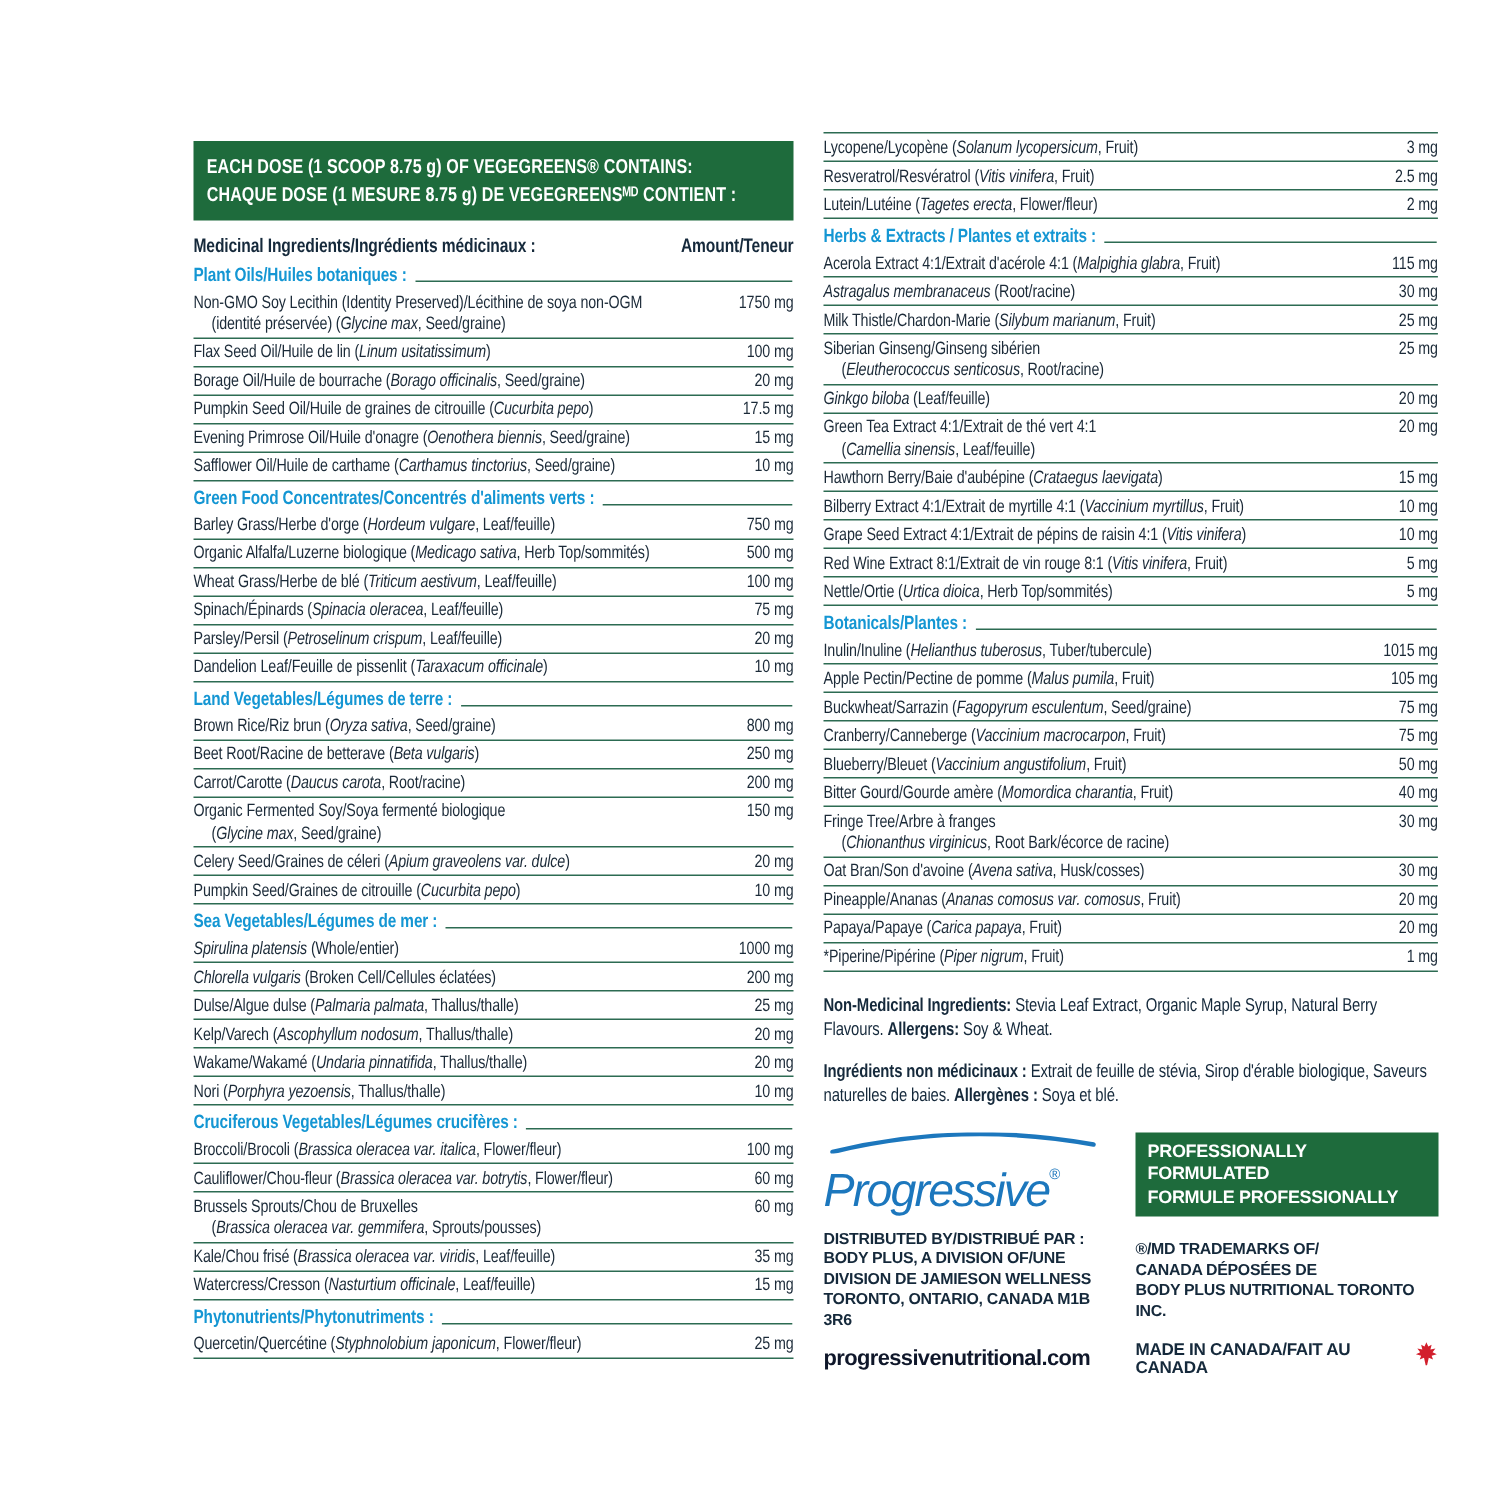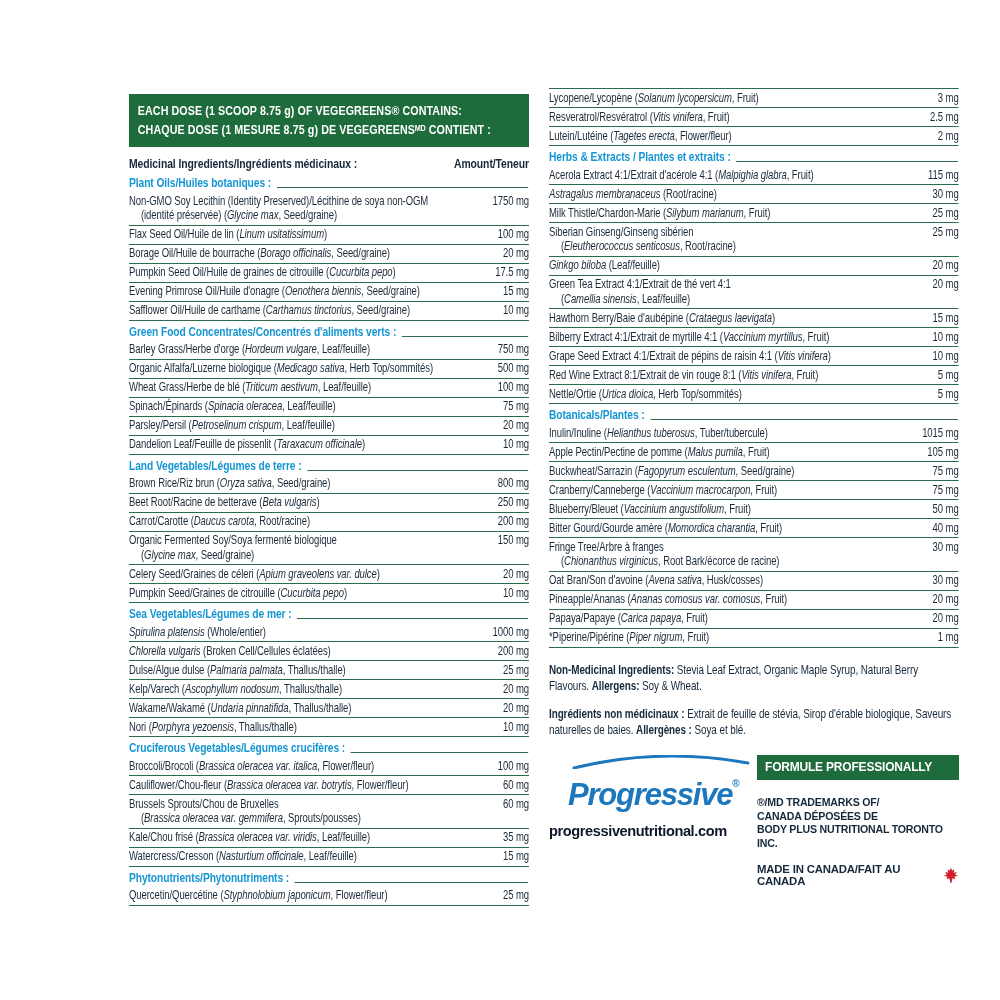--- a/index.html
+++ b/index.html
@@ -35,34 +35,34 @@
   .it { font-style:italic; }
   .bd { font-weight:bold; }
 
   .nm { font-size:12.4px; line-height:16.5px; color:#15293B; margin-top:11px;
         letter-spacing:-.1px; }
   .nm:first-of-type { margin-top:14px; }
 
   .footer { display:flex; margin-top:16px; gap:12px; }
   .f-left { width:196px; }
   .f-right { width:202px; }
-  .logo { position:relative; color:#1C77BD; font-weight:bold; font-style:italic;
-          font-size:31px; letter-spacing:-1.2px; line-height:34px; padding-top:12px;margin-left:19px; }
+  .logo { position:relative; color:#1C77BD; font-weight:normal; font-style:italic;
+          font-size:31px; letter-spacing:-1.2px; line-height:34px; padding-top:12px; }
   .logo svg { position:absolute; top:0; left:2px; }
   .logo sup { font-size:10px; font-style:normal; vertical-align:18px; letter-spacing:0; }
   .addr { margin-top:9px; font-size:10.6px; line-height:13.5px; font-weight:bold;
           color:#15293B; letter-spacing:-.2px; }
   .site { margin-top:11px; color:#0f172a; font-weight:bold; font-size:14.6px;
           letter-spacing:-.4px; }
   .pro-box { background:#1E6B3C; color:#fff; font-weight:bold; font-size:12px;
              line-height:15.5px; padding:5px 8px; letter-spacing:-.2px; }
   .tm { margin-top:16px; font-size:10.6px; line-height:13.5px; font-weight:bold;
         color:#15293B; letter-spacing:-.2px; }
   .made { margin-top:13px; font-weight:bold; font-size:11.4px; color:#15293B;
-          display:flex; align-items:center; gap:5px; letter-spacing:-.2px; }
+          display:flex; gap:5px; letter-spacing:-.2px; }
 </style>
 </head>
 <body>
 
 <div class="page">
   <div class="cols">
 
     <div class="col-left">
       <div class="scale-wrap">
         <div class="dose-box">
@@ -456,24 +456,31 @@
         <p class="nm" id="nm-fr"><span class="bd">Ingrédients non médicinaux :</span><span> Extrait de feuille de stévia, Sirop d'érable biologique, Saveurs naturelles de baies. </span><span class="bd">Allergènes :</span><span> Soya et blé.</span></p>
       </div>
 
       <div class="footer">
         <div class="f-left">
           <div class="logo">
             <svg width="182" height="14" viewBox="0 0 182 14">
               <path d="M4 13 Q 90 -8 178 8" fill="none" stroke="#1C77BD" stroke-width="3" stroke-linecap="round"></path>
             </svg><span>Progressive</span><sup>®</sup>
           </div>
+          <div class="addr">
+            <div>DISTRIBUTED BY/DISTRIBUÉ PAR :</div>
+            <div>BODY PLUS, A DIVISION OF/UNE</div>
+            <div>DIVISION DE JAMIESON WELLNESS</div>
+            <div>TORONTO, ONTARIO, CANADA M1B 3R6</div>
+          </div>
           <div class="site">progressivenutritional.com</div>
         </div>
         <div class="f-right">
           <div class="pro-box">
+            <div>PROFESSIONALLY FORMULATED</div>
             <div>FORMULE PROFESSIONALLY</div>
           </div>
           <div class="tm">
             <div>®/MD TRADEMARKS OF/</div>
             <div>CANADA DÉPOSÉES DE</div>
             <div>BODY PLUS NUTRITIONAL TORONTO INC.</div>
           </div>
           <div class="made">
             <span>MADE IN CANADA/FAIT AU CANADA</span>
             <svg width="17" height="17" viewBox="0 0 100 100">

